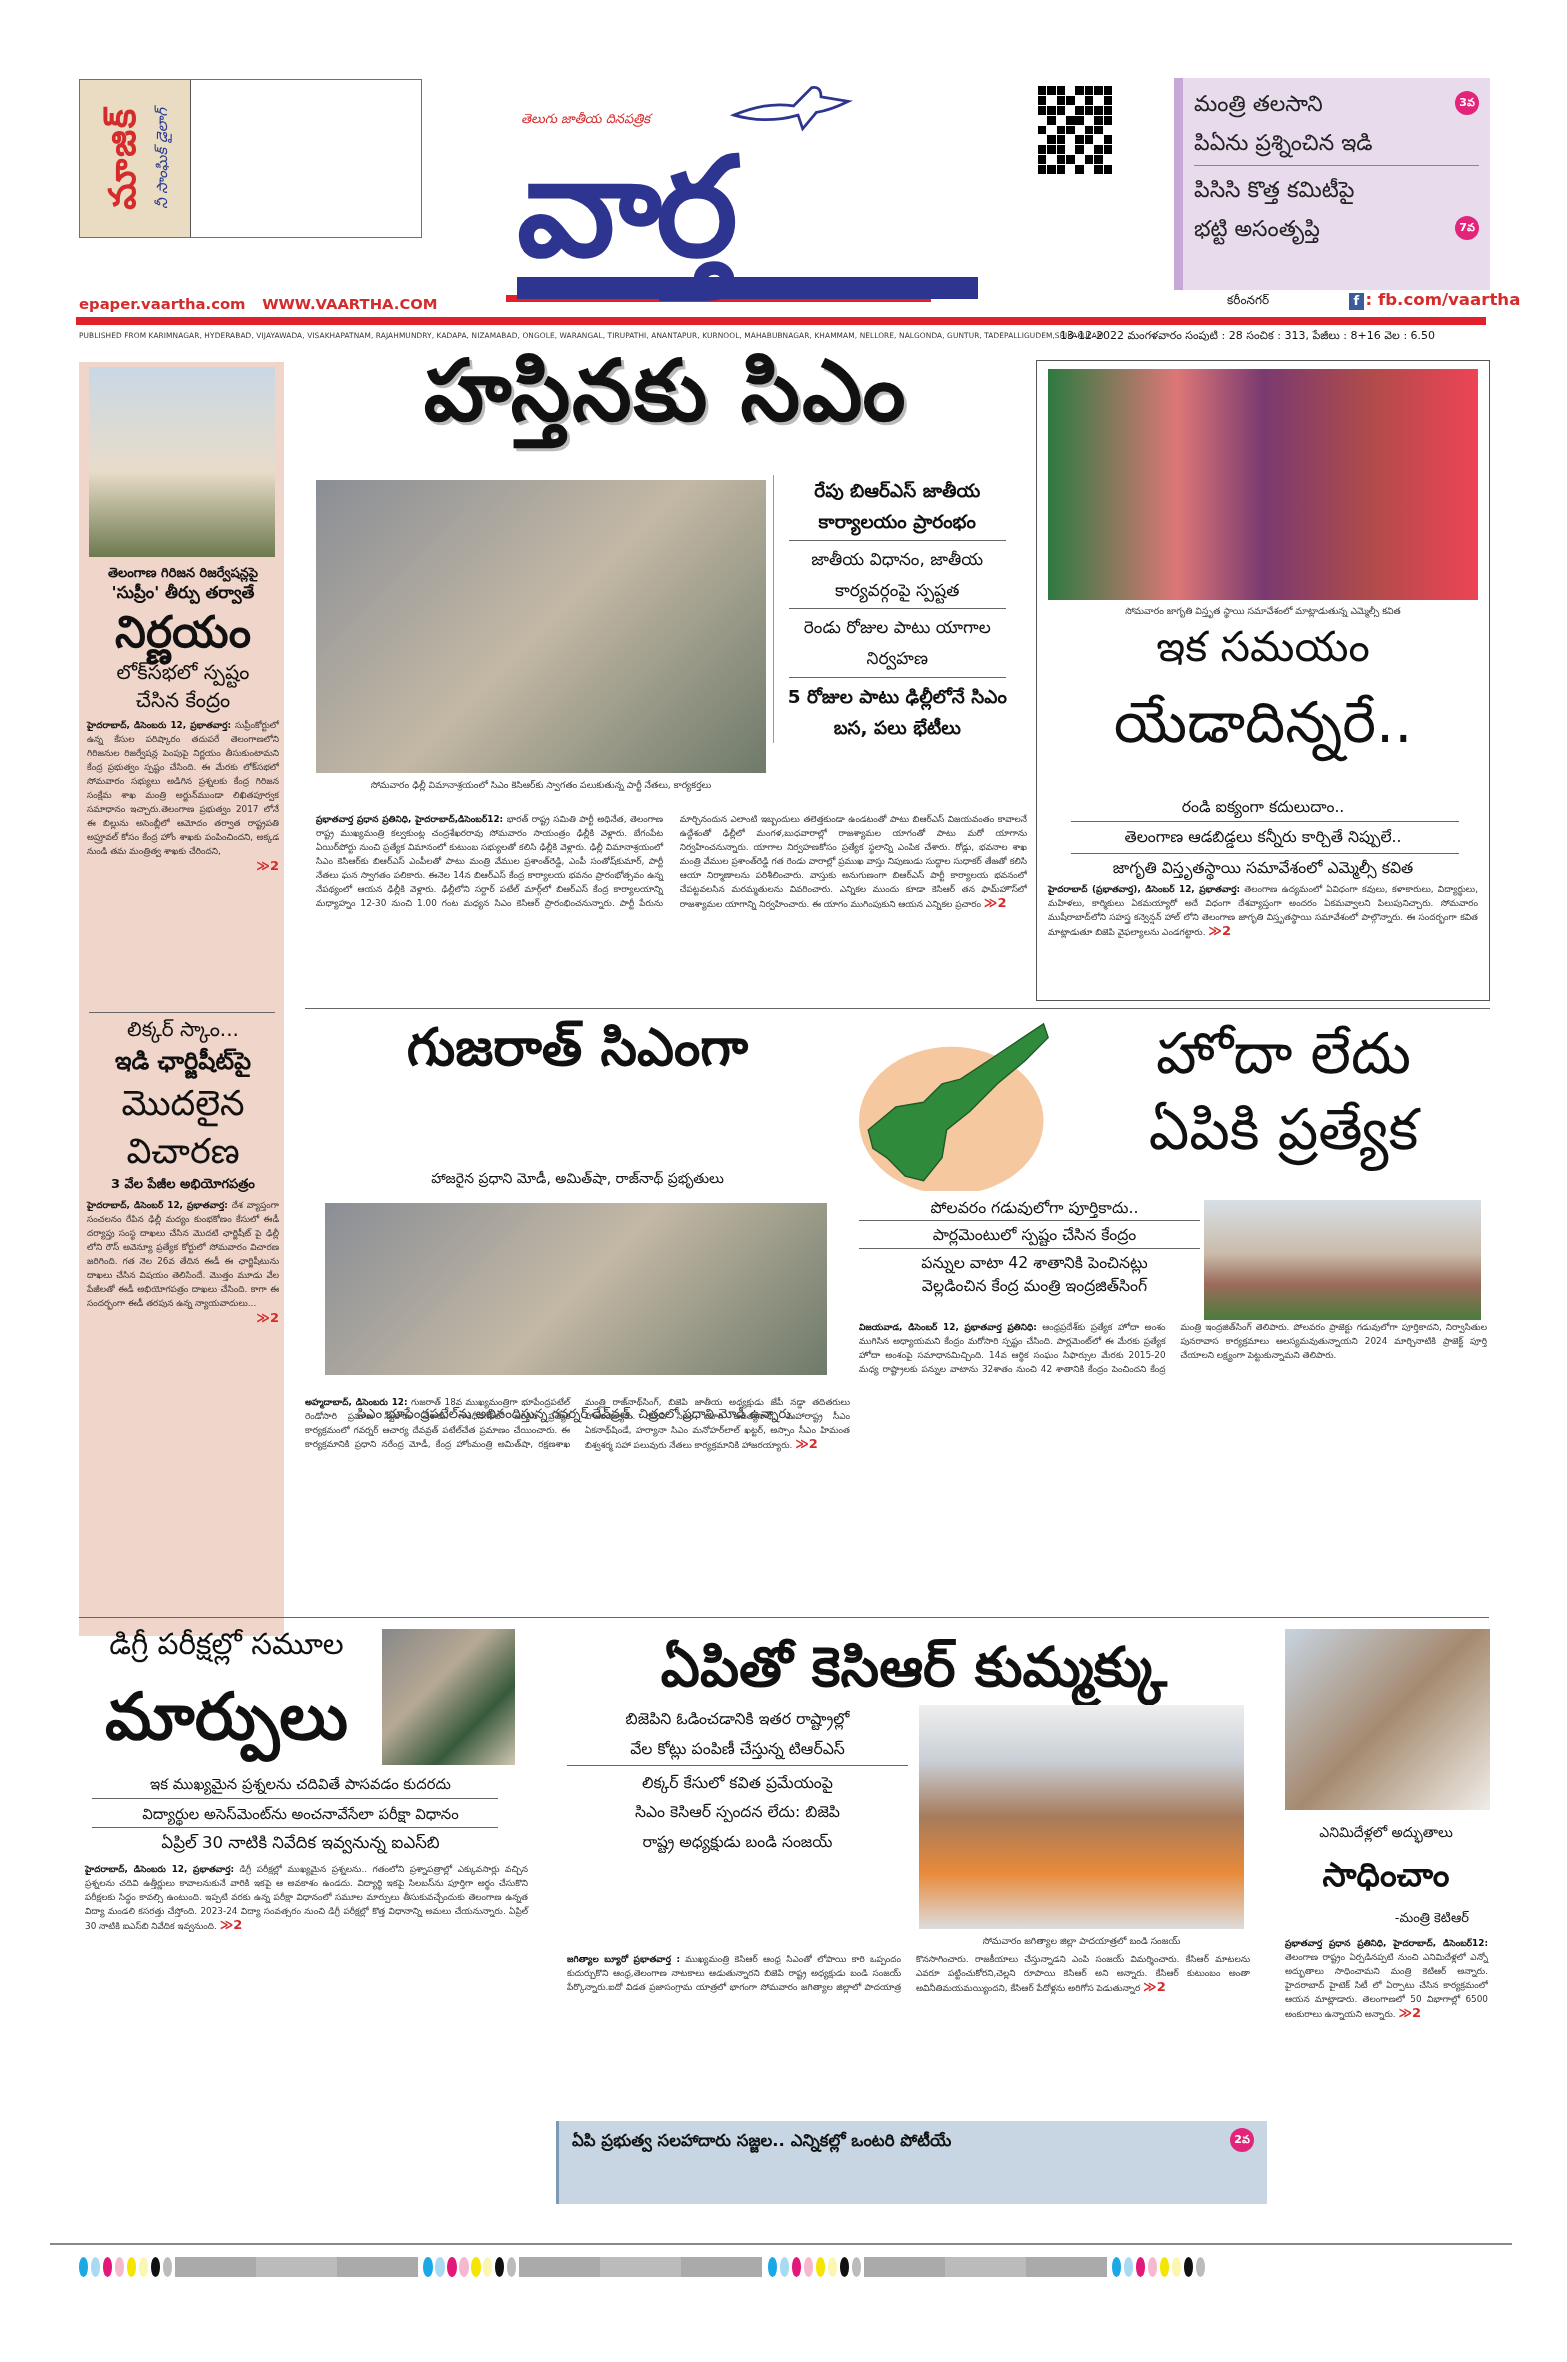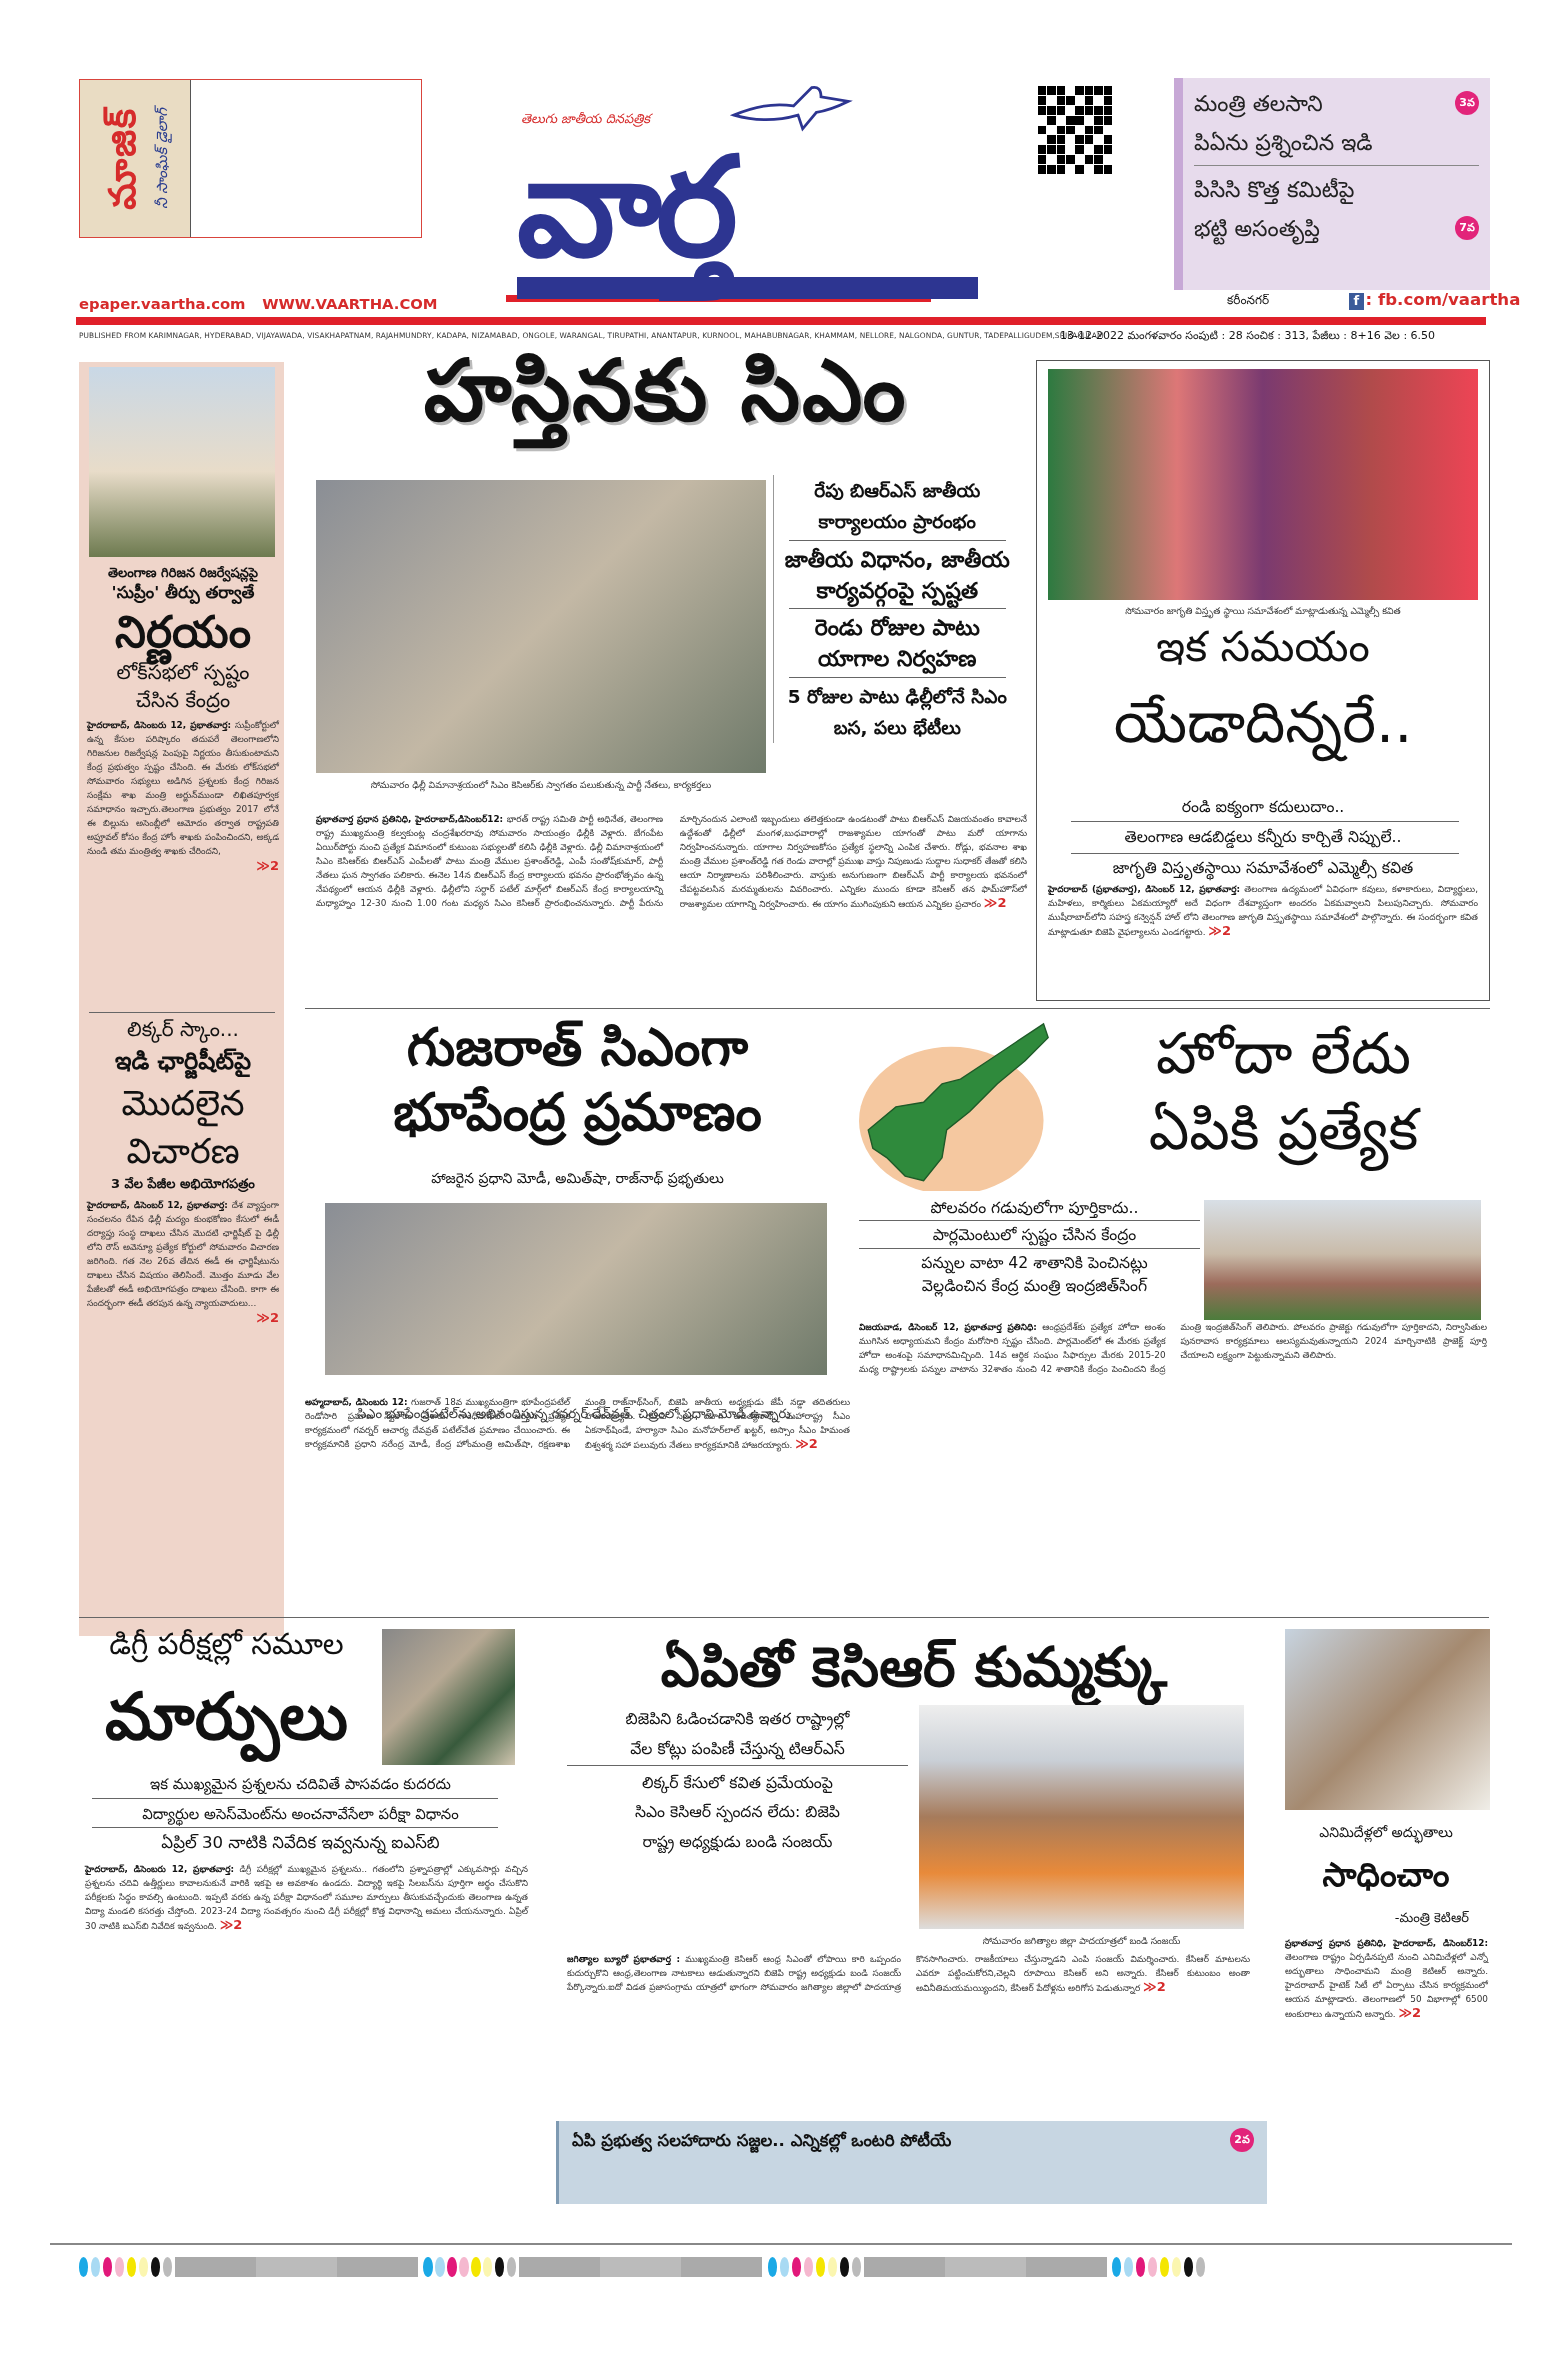--- a/index.html
+++ b/index.html
@@ -43,21 +43,21 @@
   .body-txt { font-size: 8.9px; line-height: 14px; color: #333; text-align: justify; }
   .body-txt b { color: #111; }
   .more { font-size: 13px; color: #d62b2b; font-weight: bold; }
   .rule { border-top: 1.8px solid #666; }
   
   .lead-head { left: 310px; top: 340px; width: 711px; font-size: 85px; font-weight: bold; text-align:center; line-height: 102px; letter-spacing: 1.8px; text-shadow: 2.8px 2.8px 0 #bbb; }
   .lead-photo { left: 316px; top: 480px; width: 450px; height: 293px; }
   .lead-caption { left: 316px; top: 779px; width: 450px; font-size: 9.2px; text-align:center; color: #333; }
   .lead-side { left: 773px; top: 475px; width: 242px; text-align:center; }
   .lead-side .bh { font-size: 18.5px; font-weight: bold; line-height: 31px; }
-  .lead-side .lh { font-size: 22px; line-height: 31px; font-weight: bold; }
+  .lead-side .lh { font-size: 17px; line-height: 31px; }
   .lead-side hr { border: 0; border-top: 0.9px solid #666; margin: 2.8px 9.2px; }
   .lead-body { left: 316px; top: 812px; width: 711px; column-count: 2; column-gap: 16.6px; }
   
   .kbox { left: 1036px; top: 360px; width: 454px; height: 641px; border: 0.9px solid #555; }
   .k-photo { left: 1048px; top: 369px; width: 430px; height: 231px; background: linear-gradient(90deg,#2d7a40 0%,#d77 30%,#7a3a70 50%,#b04b4b 75%,#e45 100%); }
   .k-cap { left: 1048px; top: 605px; width: 430px; font-size: 9.2px; text-align:center; color:#333; }
   .k-h1 { left: 1048px; top: 620px; width: 430px; font-size: 42px; text-align:center; line-height: 54px; }
   .k-h2 { left: 1048px; top: 685px; width: 430px; font-size: 57px; font-weight: normal; text-align:center; line-height: 74px; }
   .k-s { left: 1048px; width: 430px; text-align:center; font-size: 15.7px; line-height: 26px; }
   .k-body { left: 1048px; top: 882px; width: 430px; }
@@ -261,21 +261,20 @@
 <div class="abs k-s" style="top:855px">జాగృతి విస్తృతస్థాయి సమావేశంలో ఎమ్మెల్సీ కవిత</div>
 <div class="abs k-body body-txt">
   <b>హైదరాబాద్ (ప్రభాతవార్త), డిసెంబర్ 12, ప్రభాతవార్త:</b> <span>తెలంగాణ ఉద్యమంలో ఏవిధంగా కవులు, కళాకారులు, విద్యార్థులు, మహిళలు, కార్మికులు ఏకమయ్యారో అదే విధంగా దేశవ్యాప్తంగా అందరం ఏకమవ్వాలని పిలుపునిచ్చారు. సోమవారం ముషీరాబాద్‌లోని సహస్త్ర కన్వెన్షన్ హాల్ లోని తెలంగాణ జాగృతి విస్తృతస్థాయి సమావేశంలో పాల్గొన్నారు. ఈ సందర్భంగా కవిత మాట్లాడుతూ బిజెపి వైఫల్యాలను ఎండగట్టారు.</span>
   <span class="more">≫2</span>
 </div>
 
 <div class="abs rule" style="left:305px;top:1008px;width:1185px"></div>
 
 <div class="abs gj-head">
   <div>గుజరాత్ సిఎంగా</div>
-  <div>భూపేంద్ర ప్రమాణం</div>
 </div>
 <div class="abs gj-sub">హాజరైన ప్రధాని మోడీ, అమిత్‌షా, రాజ్‌నాథ్ ప్రభృతులు</div>
 <div class="abs gj-photo photo" style="height:172px"></div>
 <div class="abs gj-cap">సిఎం భూపేంద్రపటేల్‌ను అభినందిస్తున్న గవర్నర్ దేవ్‌వ్రత్. చిత్రంలో ప్రధాని మోడీ ఉన్నారు.</div>
 <div class="abs gj-body body-txt">
   <b>అహ్మదాబాద్, డిసెంబరు 12:</b> <span>గుజరాత్ 18వ ముఖ్యమంత్రిగా భూపేంద్రపటేల్ రెండోసారి ప్రమాణ స్వీకారం చేశారు. గాంధీనగర్‌లో జరిగిన ప్రత్యేక కార్యక్రమంలో గవర్నర్ ఆచార్య దేవవ్రత్ పటేల్‌చేత ప్రమాణం చేయించారు. ఈ కార్యక్రమానికి ప్రధాని నరేంద్ర మోడీ, కేంద్ర హోంమంత్రి అమిత్‌షా, రక్షణశాఖ మంత్రి రాజ్‌నాథ్‌సింగ్, బిజెపి జాతీయ అధ్యక్షుడు జేపీ నడ్డా తదితరులు హాజరయ్యారు. యుపి సిఎం యోగి ఆదిత్యనాథ్, మహారాష్ట్ర సీఎం ఏకనాథ్‌షిండే, హర్యానా సిఎం మనోహర్‌లాల్ ఖట్టర్, అస్సాం సీఎం హిమంత బిశ్వశర్మ సహా పలువురు నేతలు కార్యక్రమానికి హాజరయ్యారు.</span>
   <span class="more">≫2</span>
 </div>
 
 <svg class="abs ap-map" viewBox="0 0 220 186">

